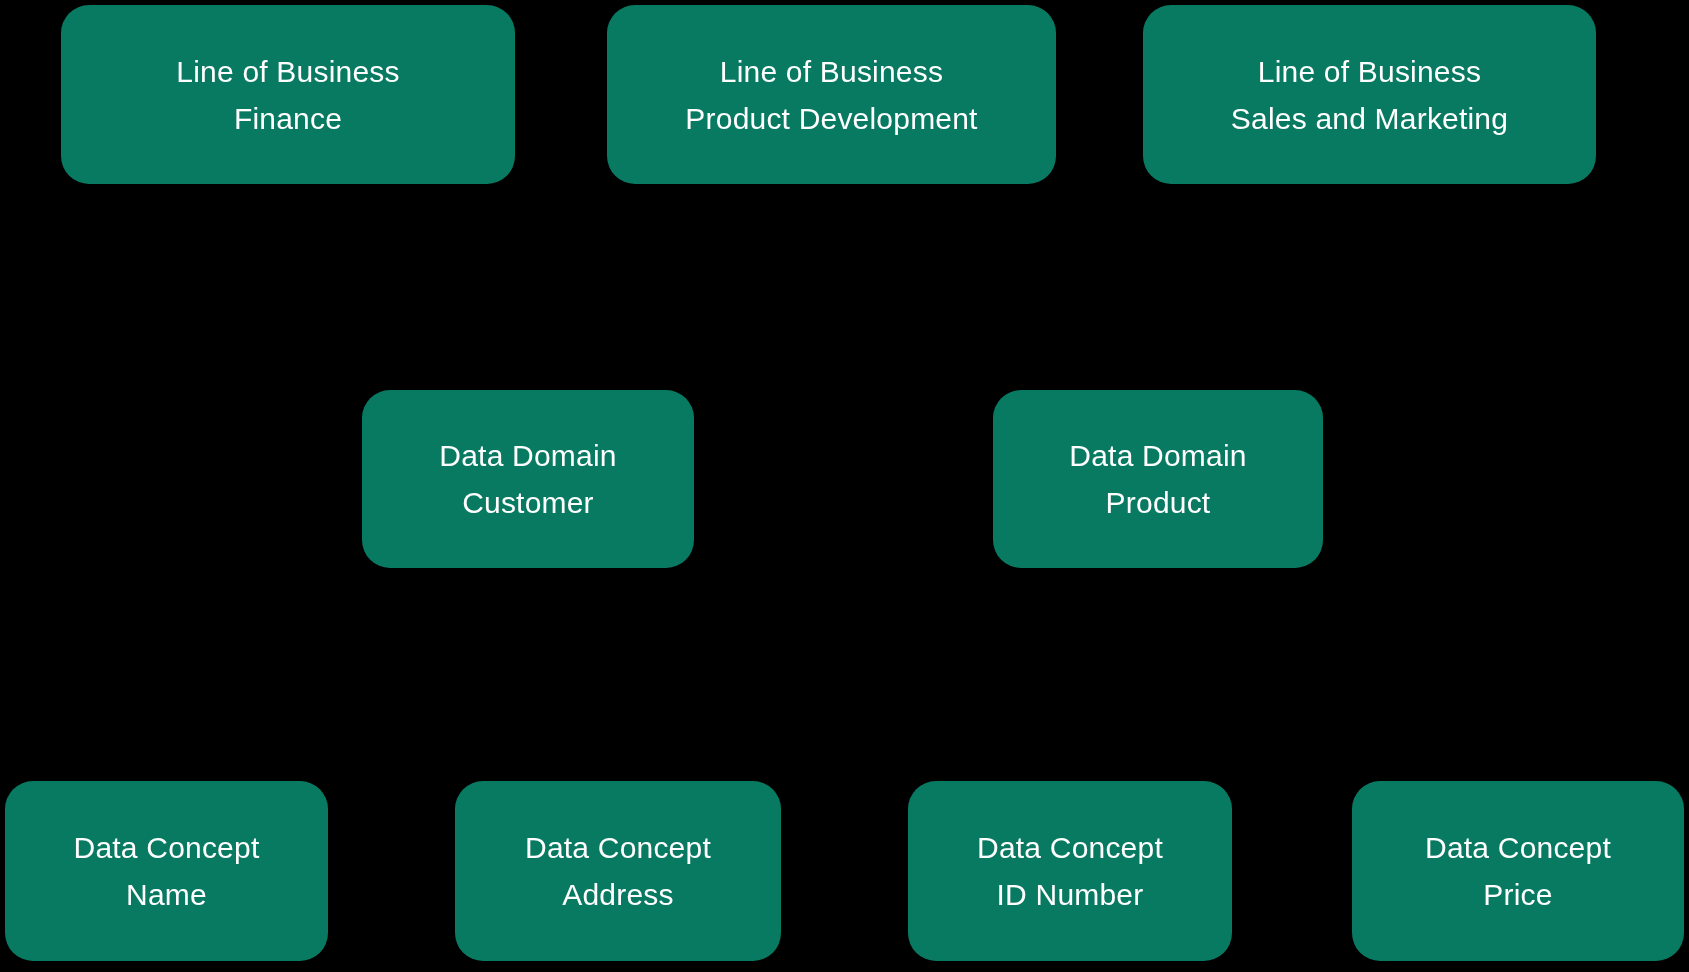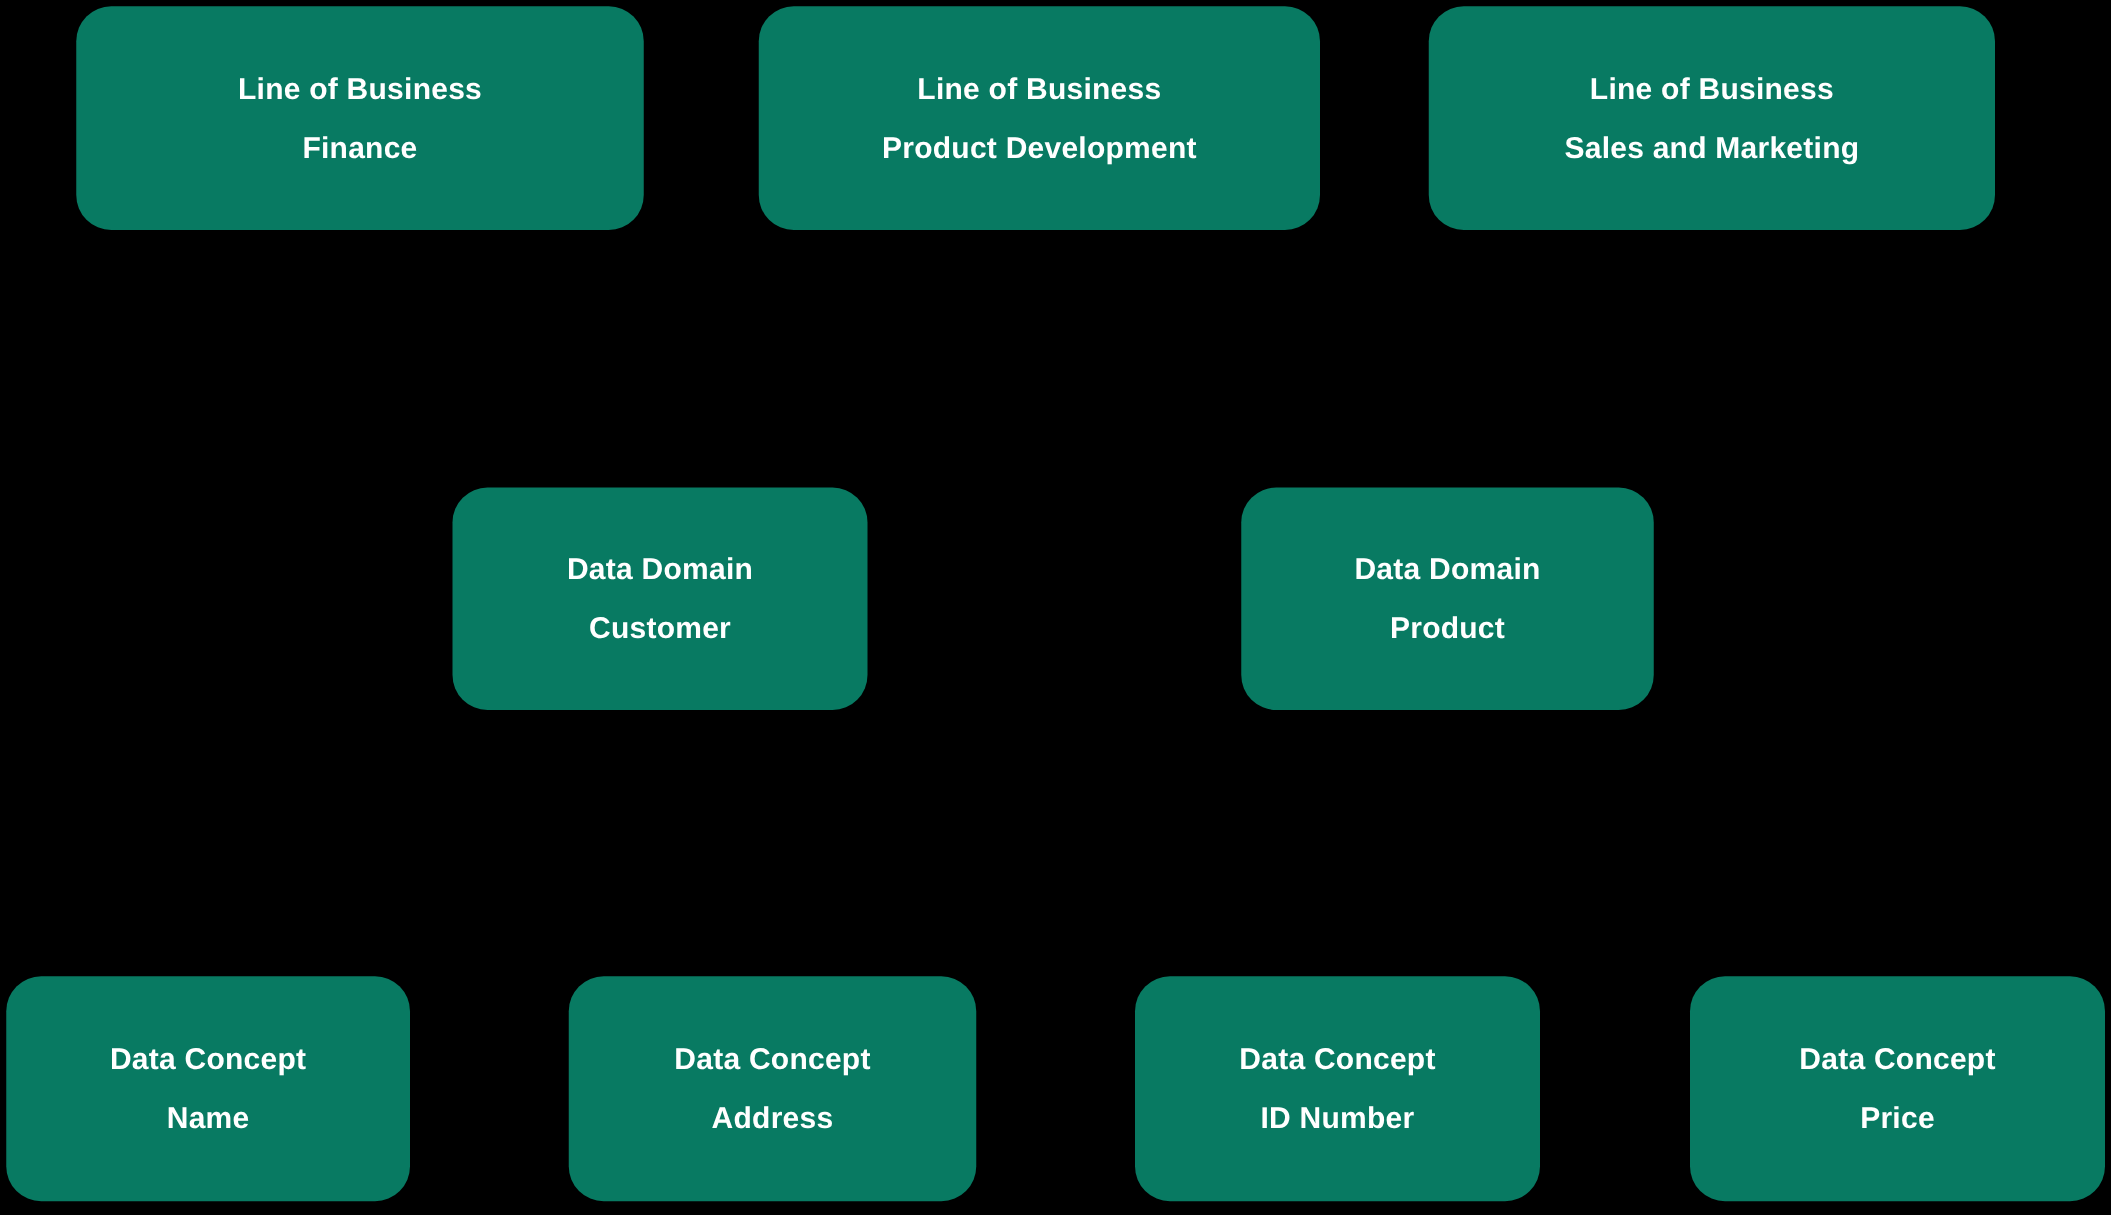--- a/index.html
+++ b/index.html
@@ -23,24 +23,24 @@
     position: absolute;
     background: #087A62;
     border-radius: 28px;
     display: flex;
     align-items: center;
     justify-content: center;
     text-align: center;
   }
   .node .label {
     color: #FFFFFF;
-    font-size: 24px;
+    font-size: 30px;
     line-height: 47px;
     white-space: pre-line;
-    font-weight: 700;
+    font-weight: 400;
     letter-spacing: 0.2px;
   }
   
   .n1 { left: 61px;   top: 5px;   width: 454px; height: 179px; }
   .n2 { left: 607px;  top: 5px;   width: 449px; height: 179px; }
   .n3 { left: 1143px; top: 5px;   width: 453px; height: 179px; }
   .n4 { left: 362px;  top: 390px; width: 332px; height: 178px; }
   .n5 { left: 993px;  top: 390px; width: 330px; height: 178px; }
   .n6 { left: 5px;    top: 781px; width: 323px; height: 180px; }
   .n7 { left: 455px;  top: 781px; width: 326px; height: 180px; }

